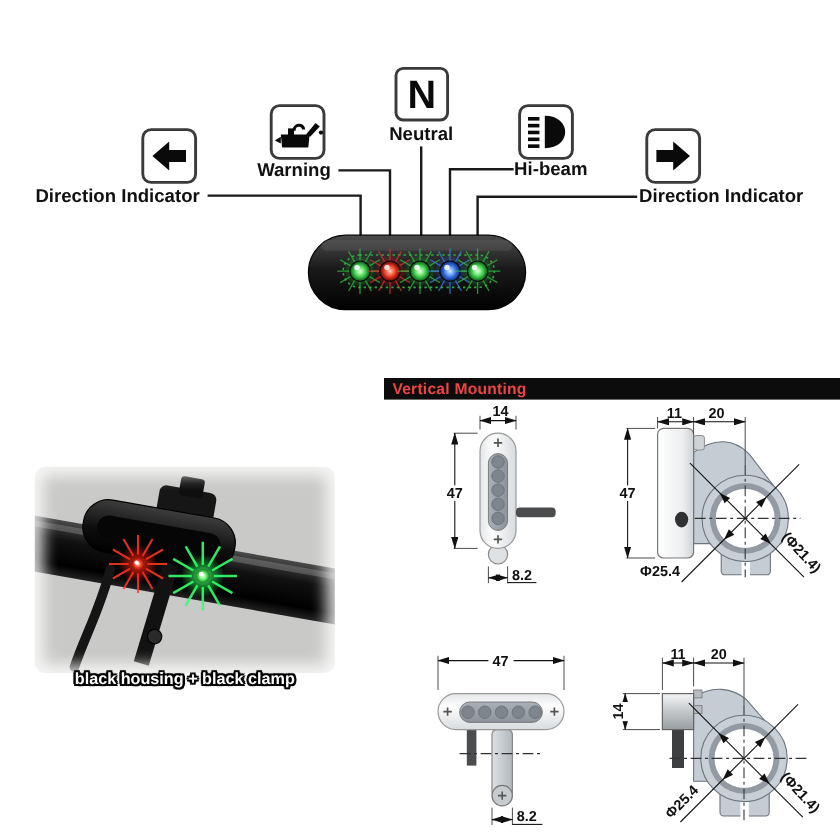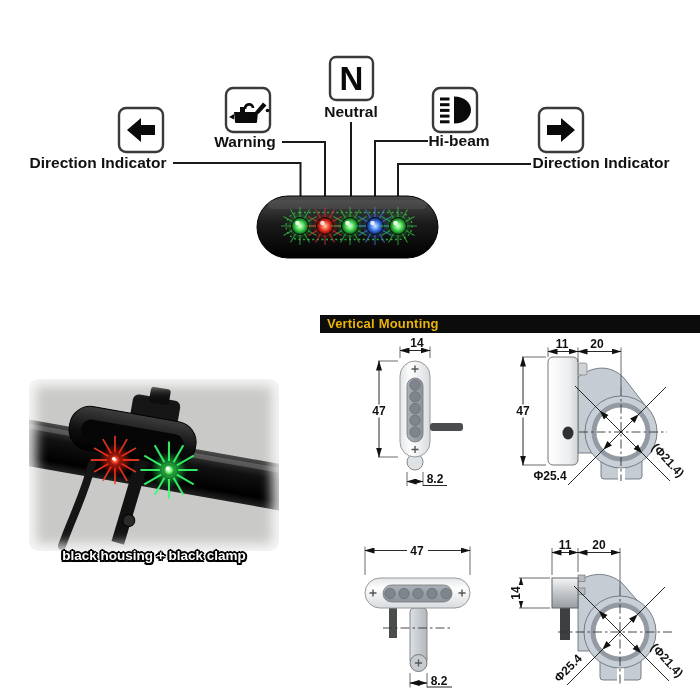--- a/index.html
+++ b/index.html
@@ -1,21 +1,21 @@
 <!DOCTYPE html>
 <html><head>
 <meta charset="utf-8">
 <style>
   html,body{margin:0;padding:0;background:#fff;}
   .stage{position:relative;width:700px;height:700px;background:#fff;overflow:hidden;
          font-family:"Liberation Sans",sans-serif;}
   .abs{position:absolute;}
   
   .sec-bar{position:absolute;left:320px;width:380px;height:18px;background:#0c0c0c;
-           color:#eab308;font:700 13px/18px "Liberation Sans",sans-serif;
+           color:#ef4444;font:700 13px/18px "Liberation Sans",sans-serif;
            padding-left:7px;box-sizing:border-box;letter-spacing:.2px;}
   
   .lbl{font:700 15.5px "Liberation Sans",sans-serif;fill:#111;}
   .dimtxt{font:700 12px "Liberation Sans",sans-serif;fill:#111;}
   .dimline{stroke:#111;stroke-width:.9;fill:none;}
   .extline{stroke:#444;stroke-width:.8;fill:none;}
   .cline{stroke:#333;stroke-width:.9;fill:none;stroke-dasharray:9 3 2.5 3;}
   .ahead{fill:#111;stroke:none;}
   .callout{stroke:#1a1a1a;stroke-width:2;fill:none;}
   .iconbox{fill:#fff;stroke:#3a3a3a;stroke-width:2.4;}
@@ -156,21 +156,21 @@
       </g>
       <g transform="translate(398,226)">
         <use href="#rays12" opacity=".75" stroke="#2fbf3f"></use>
         <circle r="13.5" fill="url(#glow-g)"></circle>
           <circle r="8.5" fill="url(#core-g)" stroke="#0a0a0a"></circle>
         <circle cx="-2.5" cy="-3" r="2.3" fill="rgba(255,255,255,.85)"></circle>
       </g>
     </g>
   </svg>
 
-  <div class="abs" style="left:26px;top:376px;width:256px;height:192px">
+  <div class="abs" style="left:26px;top:386px;width:256px;height:192px">
     <svg width="256" height="190" viewBox="0 0 256 190">
       <defs>
         <clipPath id="photoclip">
             <rect x="3" y="3" width="250" height="172" rx="9"></rect>
           </clipPath>
         <filter id="vblur">
             <feGaussianBlur stdDeviation="6"></feGaussianBlur>
           </filter>
         <linearGradient id="barGrad" x1="0" y1="0" x2="0" y2="1">
           <stop offset="0" stop-color="#4a4a4a"></stop>

